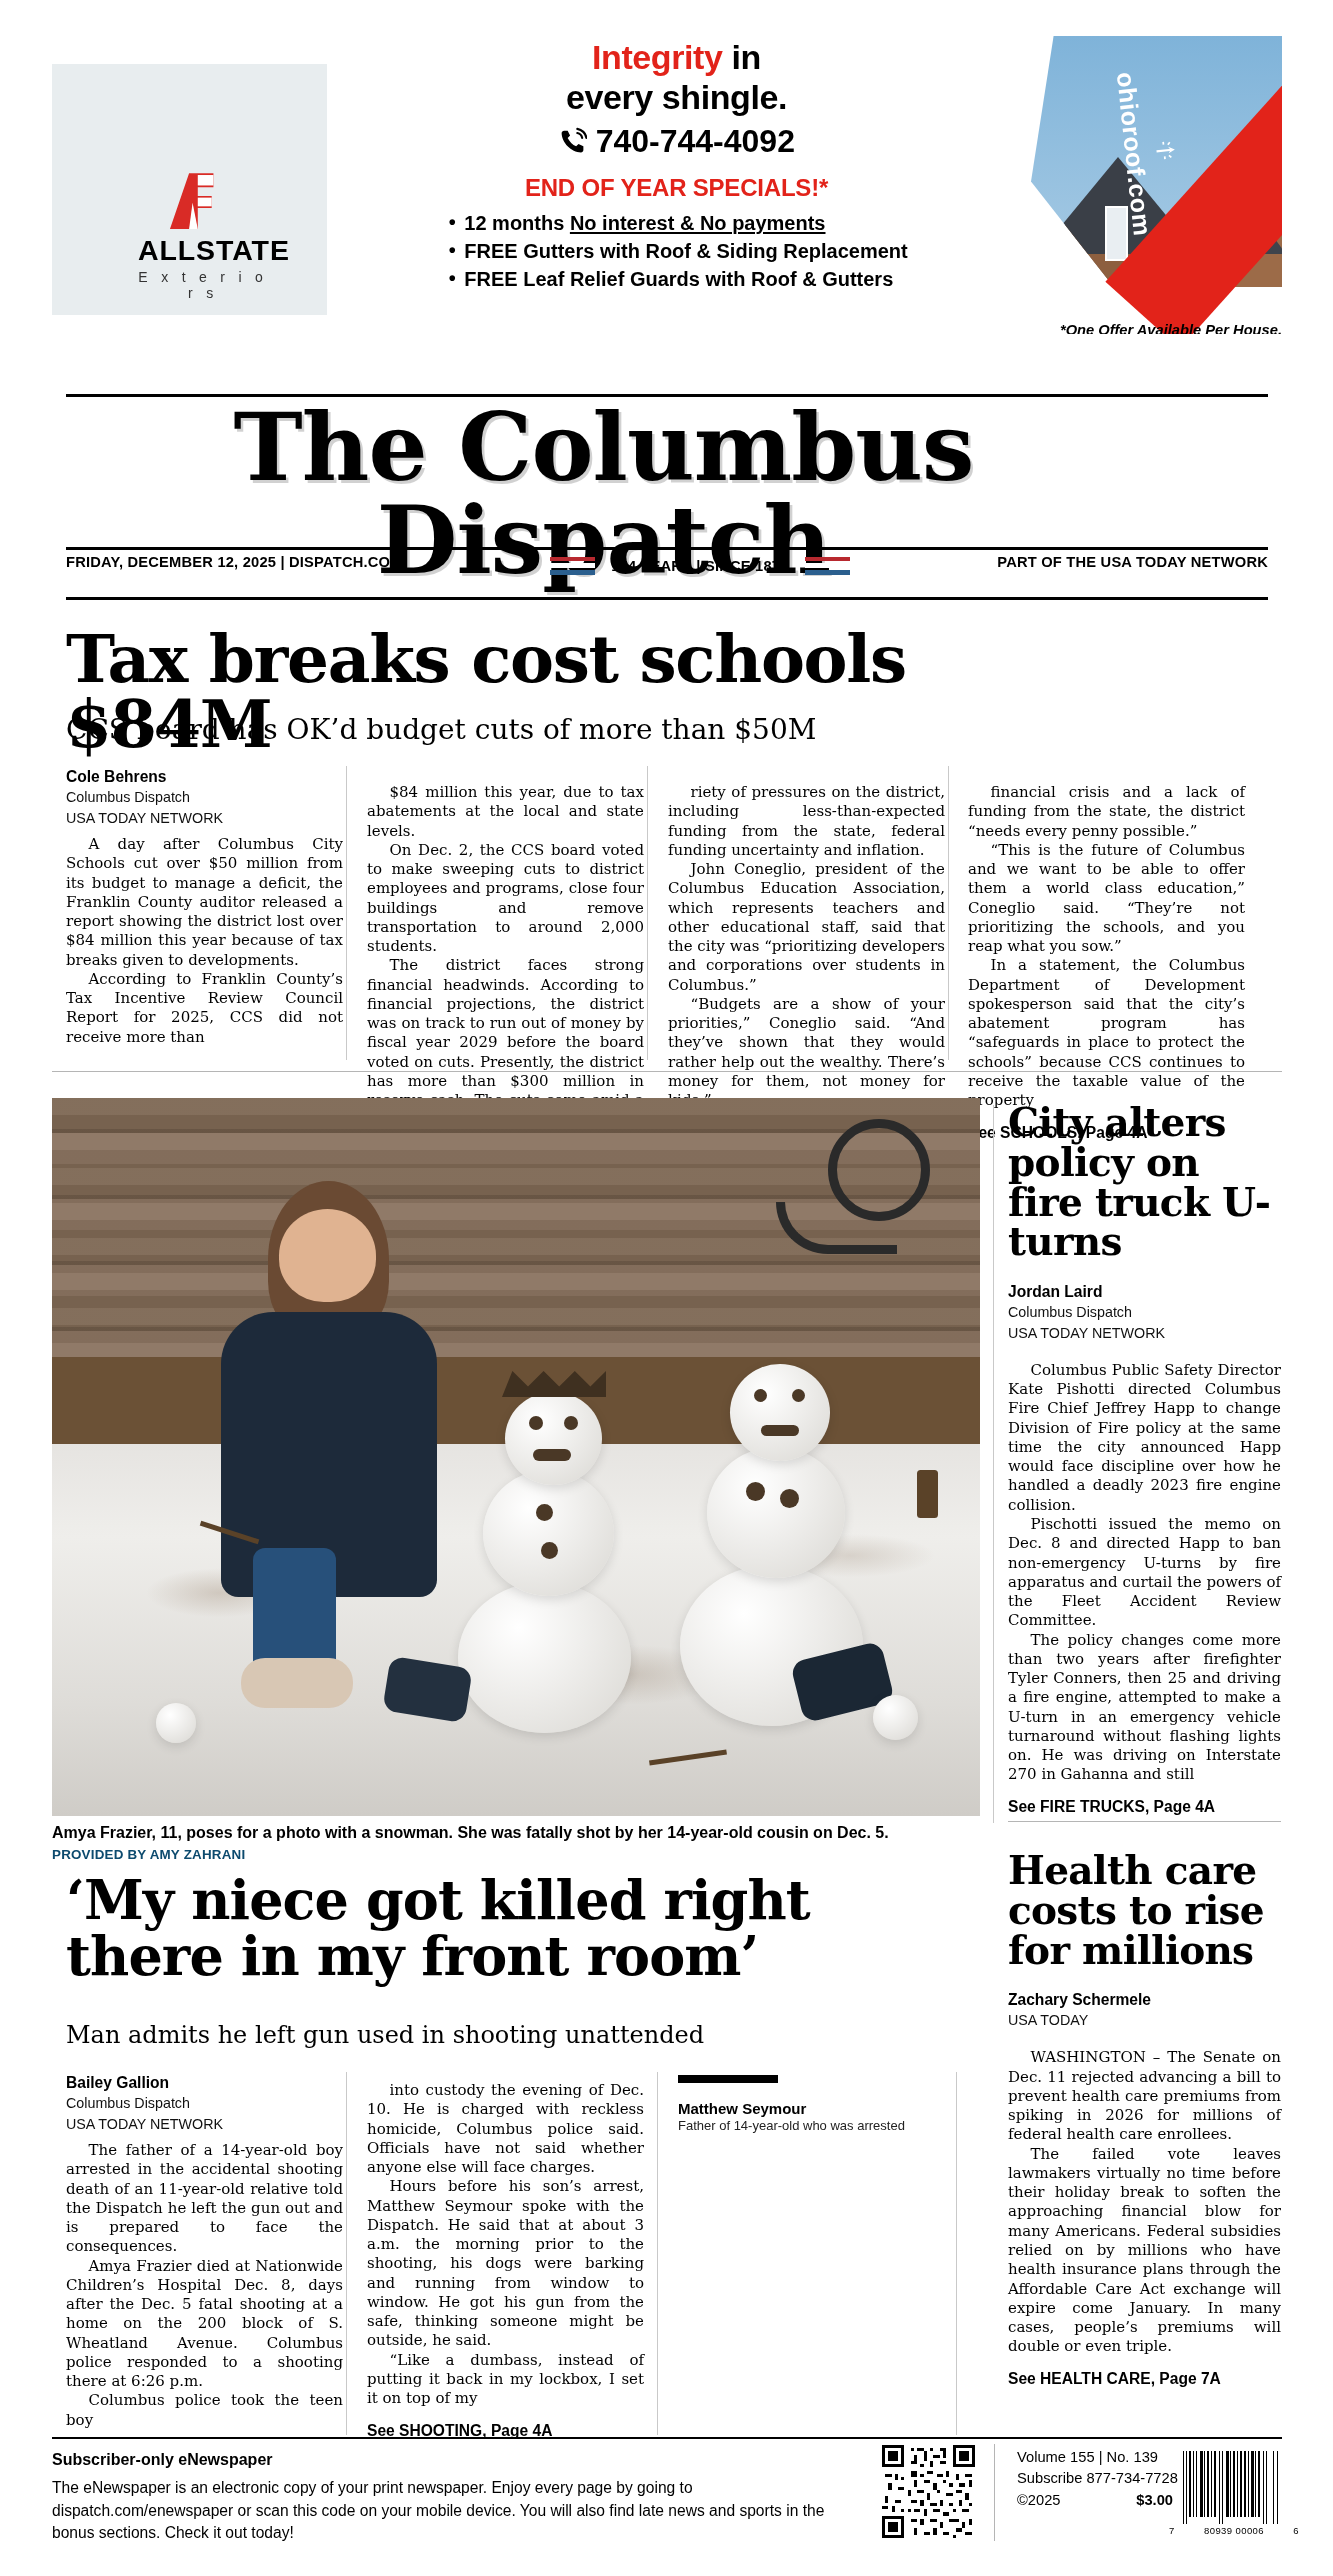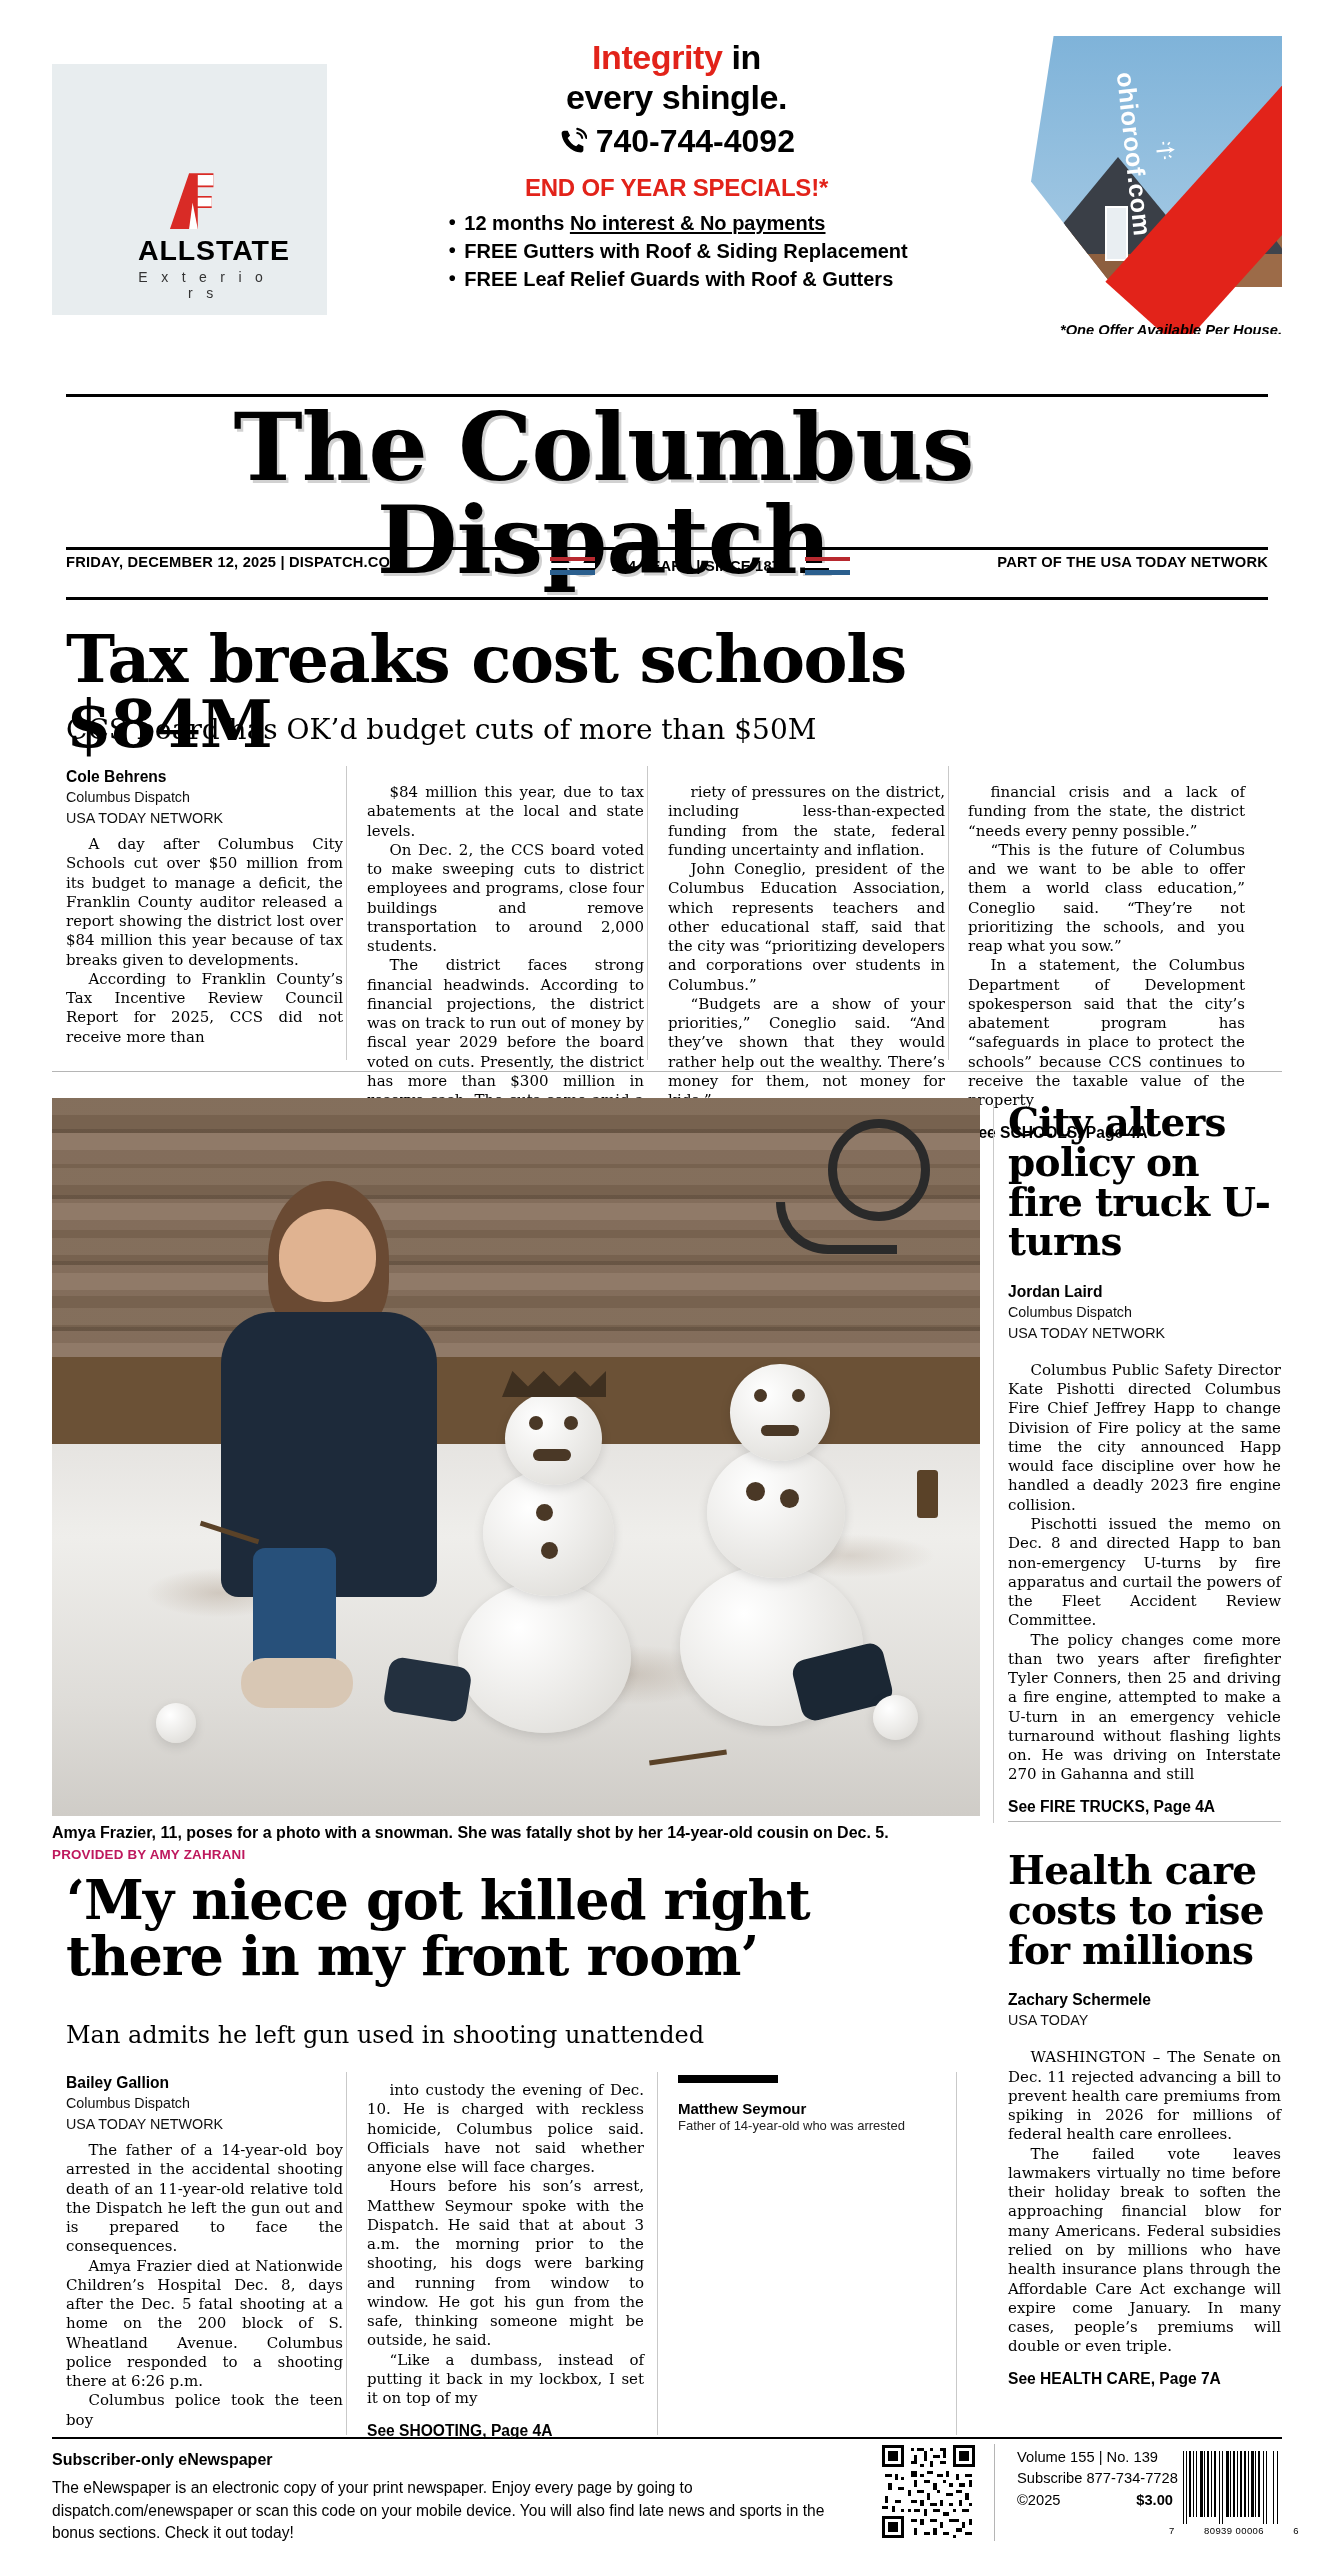--- a/index.html
+++ b/index.html
@@ -160,21 +160,21 @@
   .sbsm2 { left:104px; top:605px; width:40px; height:40px; }
   .coal { position:absolute; background:#4a3826; border-radius:50%; }
   .glove { position:absolute; left:744px; top:553px; width:93px; height:62px; background:#1b2734; border-radius:14px; transform:rotate(-14deg);}
   .glove2 { position:absolute; left:334px; top:564px; width:83px; height:55px; background:#23303f; border-radius:14px; transform:rotate(9deg);}
   .crown { position:absolute; left:450px; top:273px; width:104px; height:26px; background:#3f3020;
      clip-path: polygon(0 100%, 10% 0, 25% 60%, 40% 0, 55% 60%, 70% 0, 85% 60%, 100% 0, 100% 100%);}
   .stick { position:absolute; background:#5a4228; }
 
   .cap { position:absolute; left:52px; top:1823px; width:928px; }
   .cap-main { font-size:16px; font-weight:800; line-height:1.3; }
-  .cap-credit { font-size:13.4px; font-weight:600; color:#be185d; margin-top:3.5px; letter-spacing:0.2px;}
+  .cap-credit { font-size:13.4px; font-weight:600; color:#0c4a6e; margin-top:3.5px; letter-spacing:0.2px;}
 
   
   .hl2 { position:absolute; left:66px; top:1872px; width:908px;
      font-family:"DejaVu Serif", serif; font-weight:700; font-size:54px; line-height:1.04; letter-spacing:-0.9px;}
   .dek2 { position:absolute; left:66px; top:2022px; width:865px;
      font-family:"DejaVu Serif", serif; font-size:24px; line-height:1.15;}
   .s2-meta { position:absolute; left:66px; top:2072px; width:277px; }
   .s2-body1 { position:absolute; left:66px; top:2141px; width:277px; }
   .s2-body2 { position:absolute; left:367px; top:2081px; width:277px; }
 

